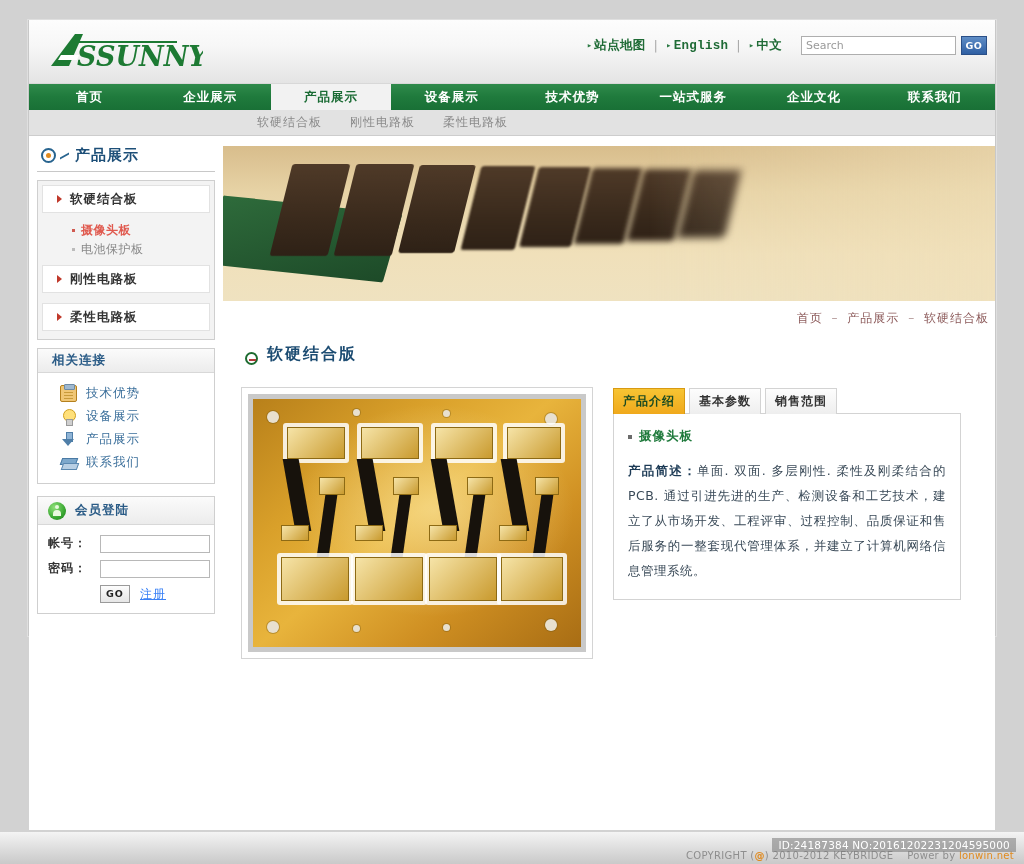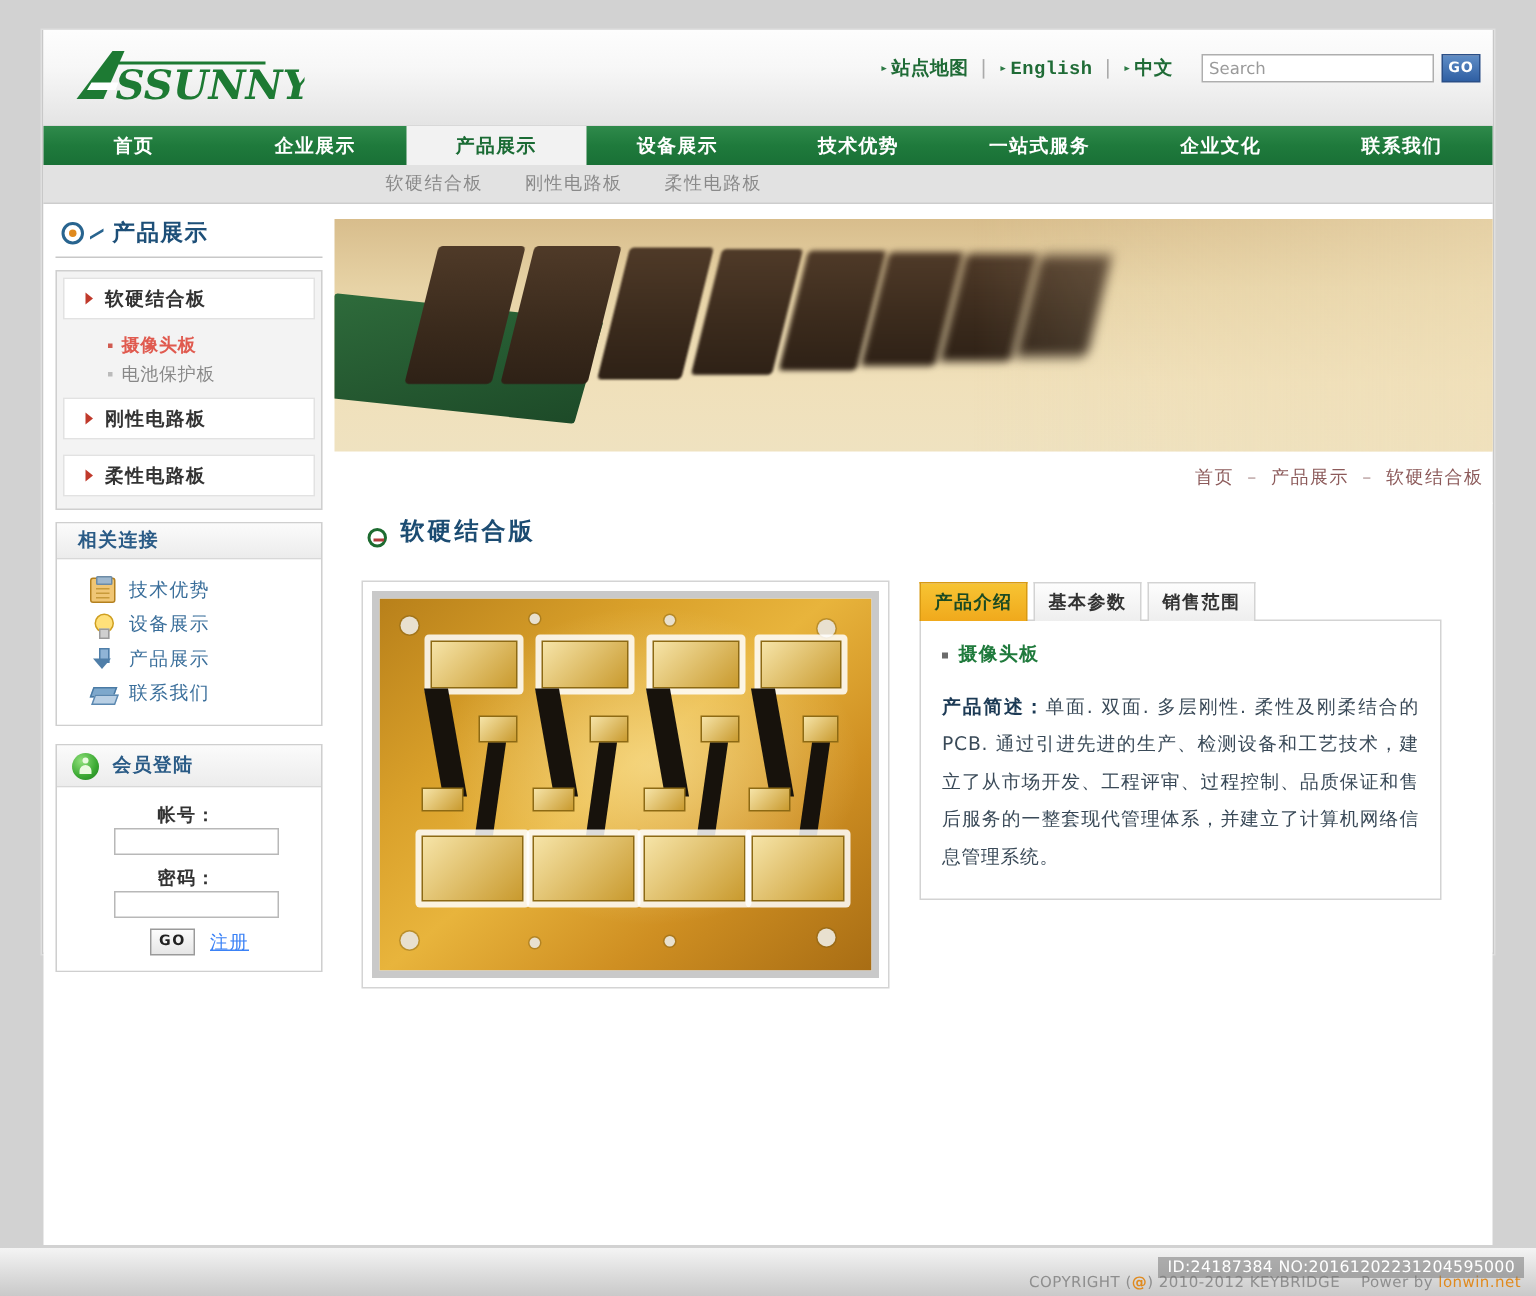--- a/index.html
+++ b/index.html
@@ -323,21 +323,21 @@
     border-radius:50%; background:#eafae0;
   }
   .ico-user::after {
     content:""; position:absolute; left:5px; top:8px; width:8px; height:6px;
     border-radius:4px 4px 0 0; background:#eafae0;
   }
   .ml-head .t {
     color: #2a5b86; font-size: 12.5px; font-weight: bold; letter-spacing: 1px;
   }
   .ml-body { background: #fff; padding: 10px 0 10px 10px; }
-  .ml-row { display: flex; align-items: center; margin-bottom: 7px; flex-direction: column; }
+  .ml-row { display: flex; align-items: flex-start; margin-bottom: 7px; }
   .ml-row .lab {
     width: 52px; font-size: 12px; color: #333; font-weight: bold; letter-spacing: 1px;
   }
   .ml-row input {
     width: 110px; height: 18px;
     border: 1px solid #b8b8b8;
     font-size: 11px; padding: 0 3px;
     font-family: "DejaVu Sans", "Liberation Sans", sans-serif;
     outline: none;
   }

